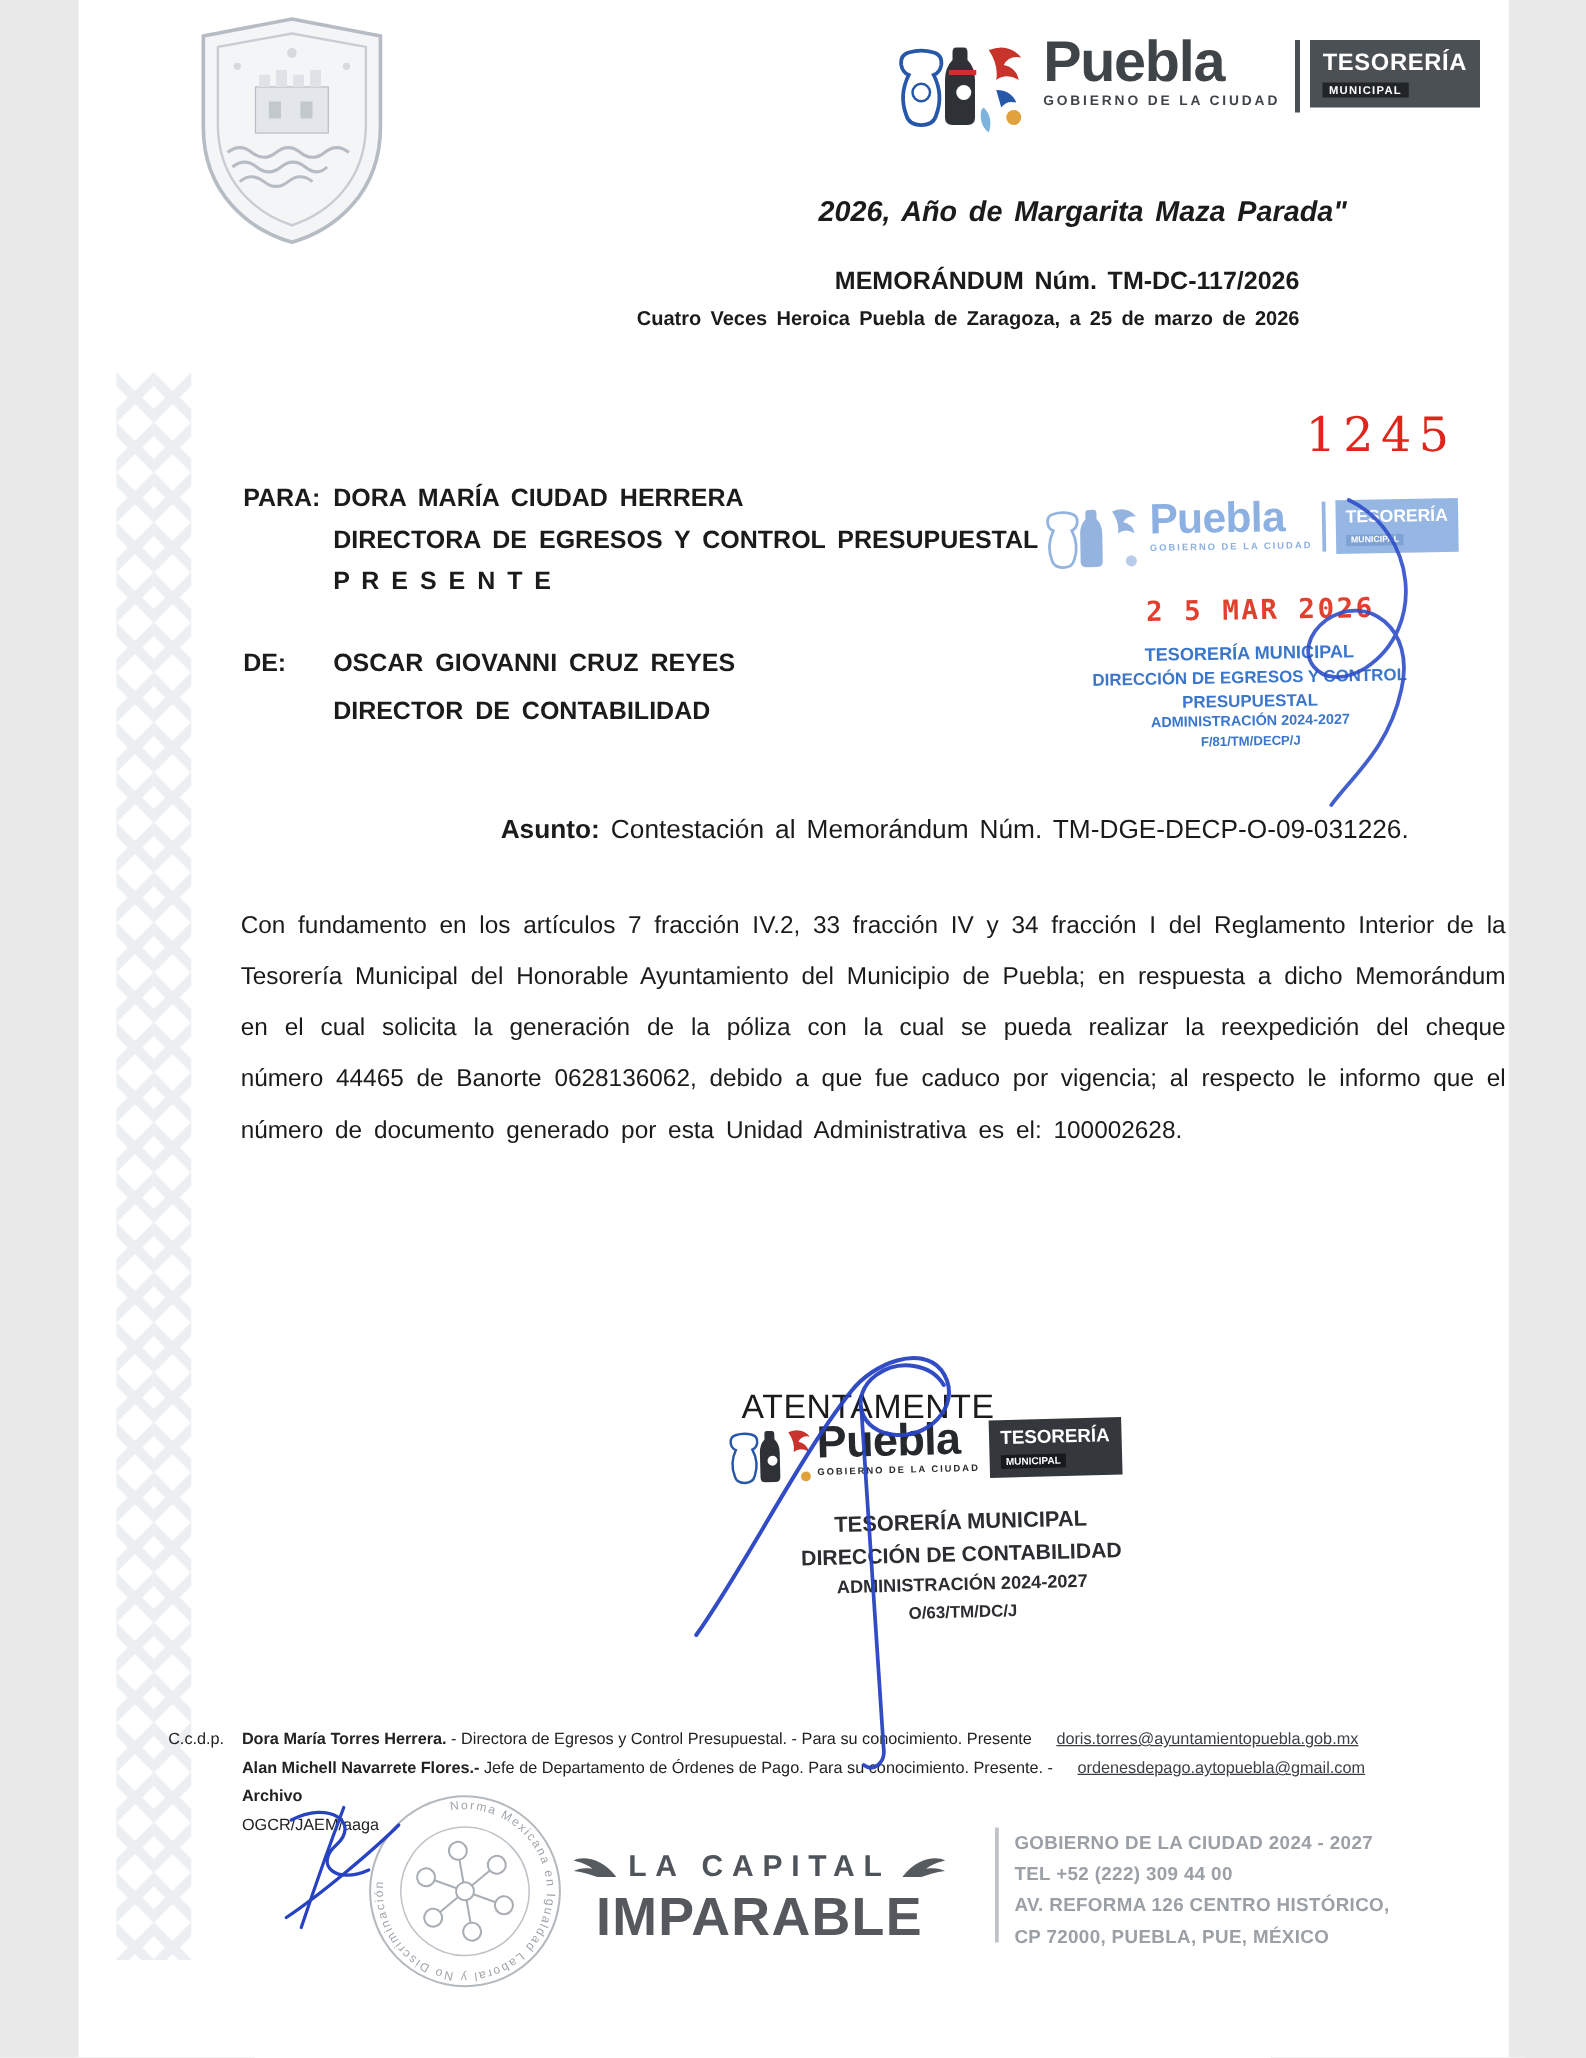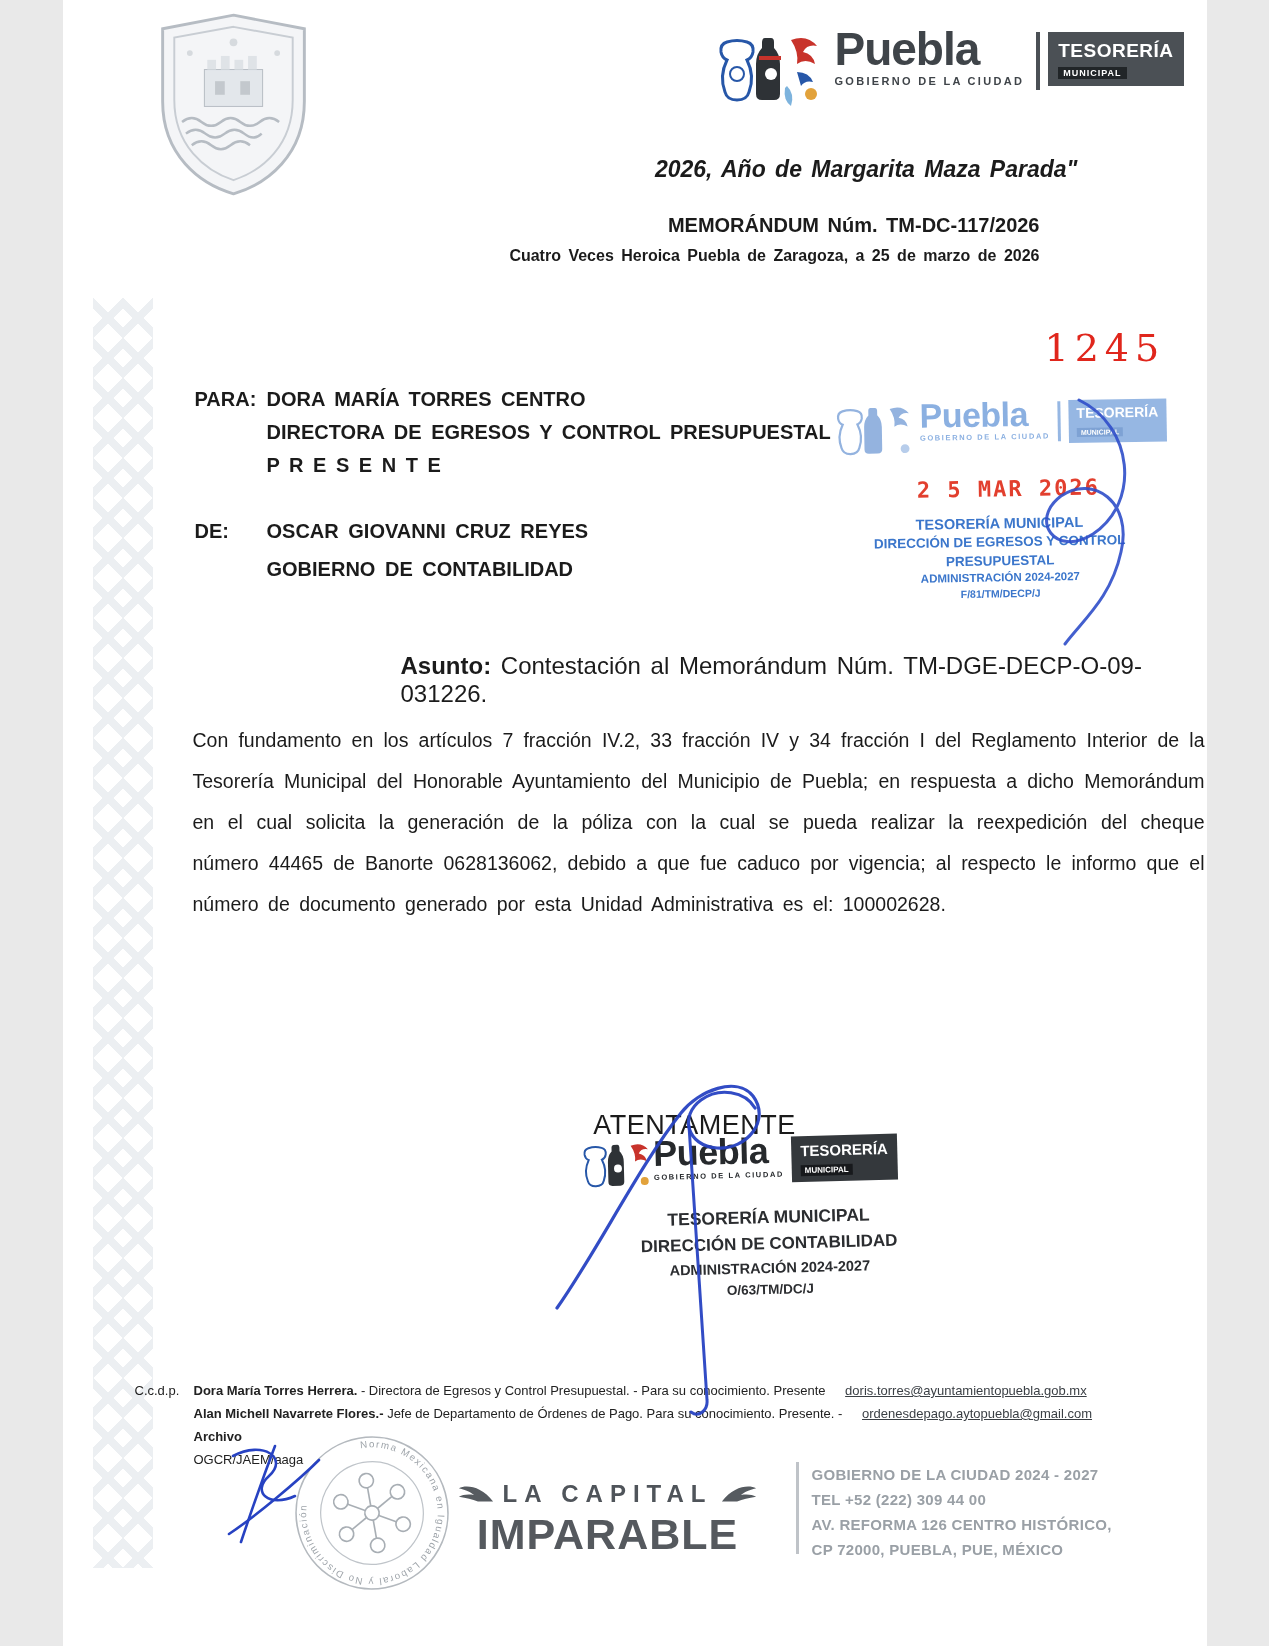--- a/index.html
+++ b/index.html
@@ -47,21 +47,21 @@
   .sb-badge .t1{font-size:14px;font-weight:800;}
   .sb-badge .t2{display:inline-block;background:#4d7fc4;font-size:7px;font-weight:bold;padding:1px 4px;margin-top:2px;}
   .sb-divider{width:3px;height:40px;background:#6f9cd9;margin:4px 0 0 8px;}
   .stamp-date{margin:16px 0 0 88px;color:#e23f2e;font-family:"DejaVu Sans Mono",monospace;
               font-weight:bold;font-size:22px;letter-spacing:2px;}
   .stamp-lines{margin-top:12px;width:340px;text-align:center;color:#3b76cb;font-weight:bold;line-height:1.38;}
   .sl0{font-size:14.5px;} .sl1{font-size:13.5px;} .sl2{font-size:13.5px;}
   .sl3{font-size:11.5px;} .sl4{font-size:10.5px;}
   .stamp-blue-scribble{position:absolute;left:958px;top:392px;z-index:4;}
   
-  .subject{position:absolute;left:338px;top:652px;font-size:24px;word-spacing:3px;}
+  .subject{position:absolute;left:338px;top:652px;font-size:21px;word-spacing:3px;}
   .para1{position:absolute;left:130px;top:720px;width:1012px;font-size:19.5px;line-height:41px;
          text-align:justify;word-spacing:4px;}
   .closing{position:absolute;left:130px;top:998px;font-size:19.5px;word-spacing:3px;}
   
   .atentamente{position:absolute;left:512px;top:1110px;width:240px;text-align:center;
                font-size:27px;font-weight:normal;letter-spacing:.5px;z-index:3;}
   .stamp-dark{position:absolute;left:518px;top:1134px;width:375px;transform:rotate(-1.5deg);z-index:2;}
   .stamp-dark .logo-row{display:flex;align-items:flex-start;}
   .sd-word{font-size:36px;font-weight:800;color:#26292c;letter-spacing:-.5px;line-height:.95;}
   .sd-tag{font-size:7.5px;font-weight:bold;color:#26292c;letter-spacing:1.6px;margin-top:2px;}
@@ -135,28 +135,28 @@
       <div class="t2">MUNICIPAL</div>
     </div>
   </div>
 
   <div class="year-legend">2026, Año de Margarita Maza Parada"</div>
   <div class="memo-number">MEMORÁNDUM Núm. TM-DC-117/2026</div>
   <div class="place-date">Cuatro Veces Heroica Puebla de Zaragoza, a 25 de marzo de 2026</div>
   <div class="folio">1245</div>
 
   <div class="recipient">
-    <div><span class="lbl">PARA:</span><span>DORA MARÍA TORRES CENTRO</span></div>
+    <div><span class="lbl">PARA:</span><span>DORA MARÍA CIUDAD HERRERA</span></div>
     <div class="indent">DIRECTORA DE EGRESOS Y CONTROL PRESUPUESTAL</div>
     <div class="indent">P R E S E N T E</div>
   </div>
 
   <div class="sender">
     <div><span class="lbl">DE:</span><span>OSCAR GIOVANNI CRUZ REYES</span></div>
-    <div class="indent">GOBIERNO DE CONTABILIDAD</div>
+    <div class="indent">DIRECTOR DE CONTABILIDAD</div>
   </div>
 
   <div class="stamp-blue">
     <div class="logo-row">
       <svg width="92" height="62" viewBox="0 0 112 84">
         <path d="M14 14 q-7 2 -6 10 q1 6 6 8 q-8 16 -2 32 q2 8 12 8 q10 0 12 -8 q6 -16 -2 -32 q5 -2 6 -8 q1 -8 -6 -10 q-10 -3 -20 0 Z" fill="none" stroke="#6b97d4" stroke-width="3"></path>
         <path d="M52 10 q-3 0 -3 4 l0 6 q-6 6 -6 16 l0 30 q0 6 6 6 l12 0 q6 0 6 -6 l0 -30 q0 -10 -6 -16 l0 -6 q0 -4 -3 -4 Z" fill="#6b97d4"></path>
         <path d="M78 12 q16 -6 26 6 q-10 -2 -14 6 q10 2 12 12 q-10 -6 -18 0 q2 -12 -6 -24 Z" fill="#6b97d4"></path>
         <circle cx="98" cy="66" r="6" fill="#9cbbe4"></circle>
       </svg>

